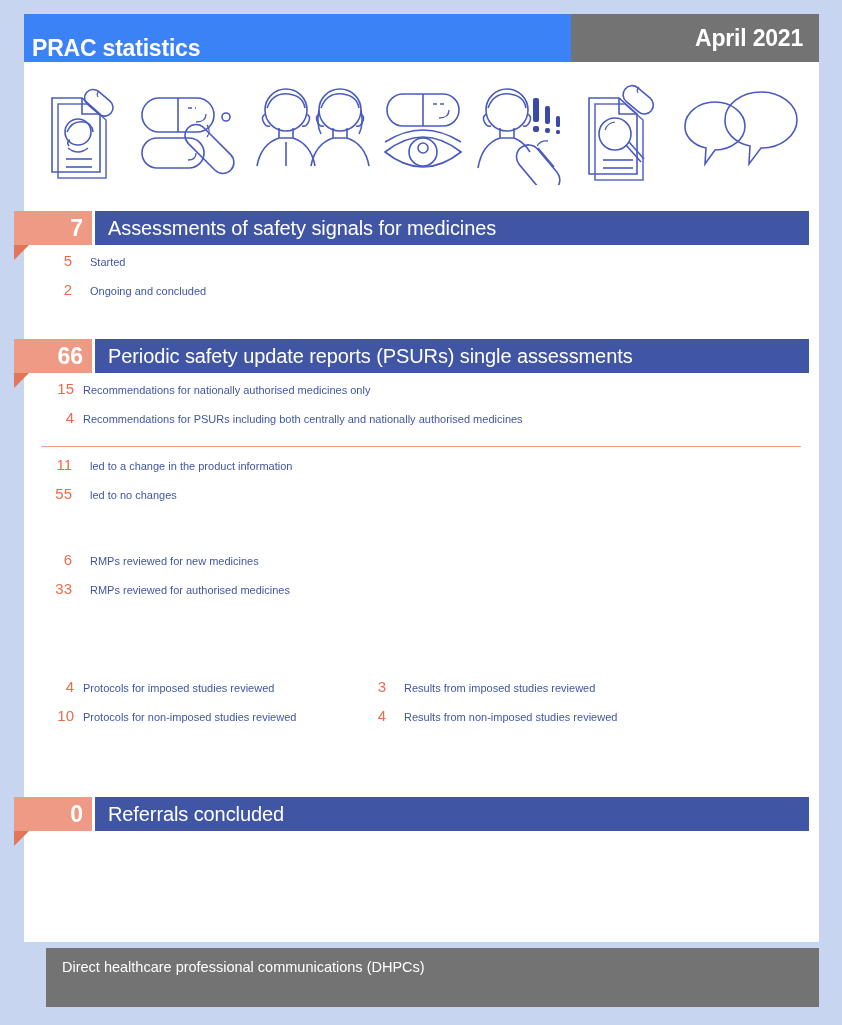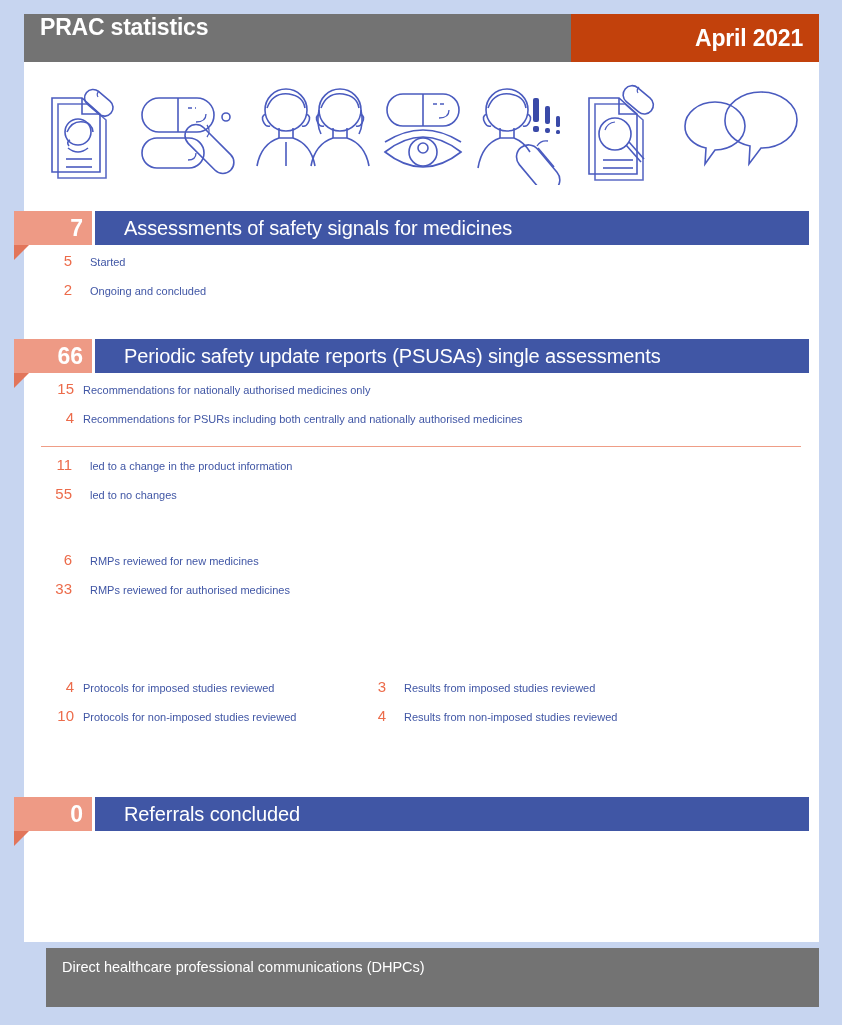--- a/index.html
+++ b/index.html
@@ -18,35 +18,35 @@
   
   .header {
     position: absolute;
     left: 24px;
     top: 14px;
     width: 795px;
     height: 48px;
     display: flex;
   }
   .header-title {
-    background: #737373;
+    background: #3b82f6;
     flex: 1 1 auto;
     display: flex;
-    align-items: flex-start;
-    padding-left: 16px;
+    align-items: flex-end;
+    padding-left: 8px;
     box-sizing: border-box;
   }
   .header-title span {
     color: #ffffff;
     font-size: 23px;
     font-weight: bold;
     letter-spacing: -0.2px;
   }
   .header-date {
-    background: #c2410c;
+    background: #737373;
     width: 248px;
     display: flex;
     align-items: center;
     justify-content: flex-end;
     padding-right: 16px;
     box-sizing: border-box;
     position: relative;
   }
   .header-date span {
     color: #ffffff;
@@ -126,21 +126,21 @@
   }
   .sec-bar {
     position: absolute;
     left: 95px;
     top: 0;
     right: 33px;
     height: 34px;
     background: #4056a5;
     display: flex;
     align-items: center;
-    padding-left: 29px;
+    padding-left: 13px;
     box-sizing: border-box;
   }
   .sec-bar span {
     color: #ffffff;
     font-size: 20px;
     letter-spacing: -0.1px;
   }
 
   
   .rows {
@@ -351,21 +351,21 @@
       <span class="lbl">Ongoing and concluded</span>
     </div>
   </div>
 </div>
 
 <div class="section" style="top:339px">
   <div class="sec-headrow">
     <div class="numtab">66</div>
     <div class="numtab-fold"></div>
     <div class="sec-bar">
-      <span>Periodic safety update reports (PSUSAs) single assessments</span>
+      <span>Periodic safety update reports (PSURs) single assessments</span>
     </div>
   </div>
   <div class="rows">
     <div class="row ind-b">
       <span class="num">15</span>
       <span class="lbl">Recommendations for nationally authorised medicines only</span>
     </div>
     <div class="row ind-b">
       <span class="num">4</span>
       <span class="lbl">Recommendations for PSURs including both centrally and nationally authorised medicines</span>

